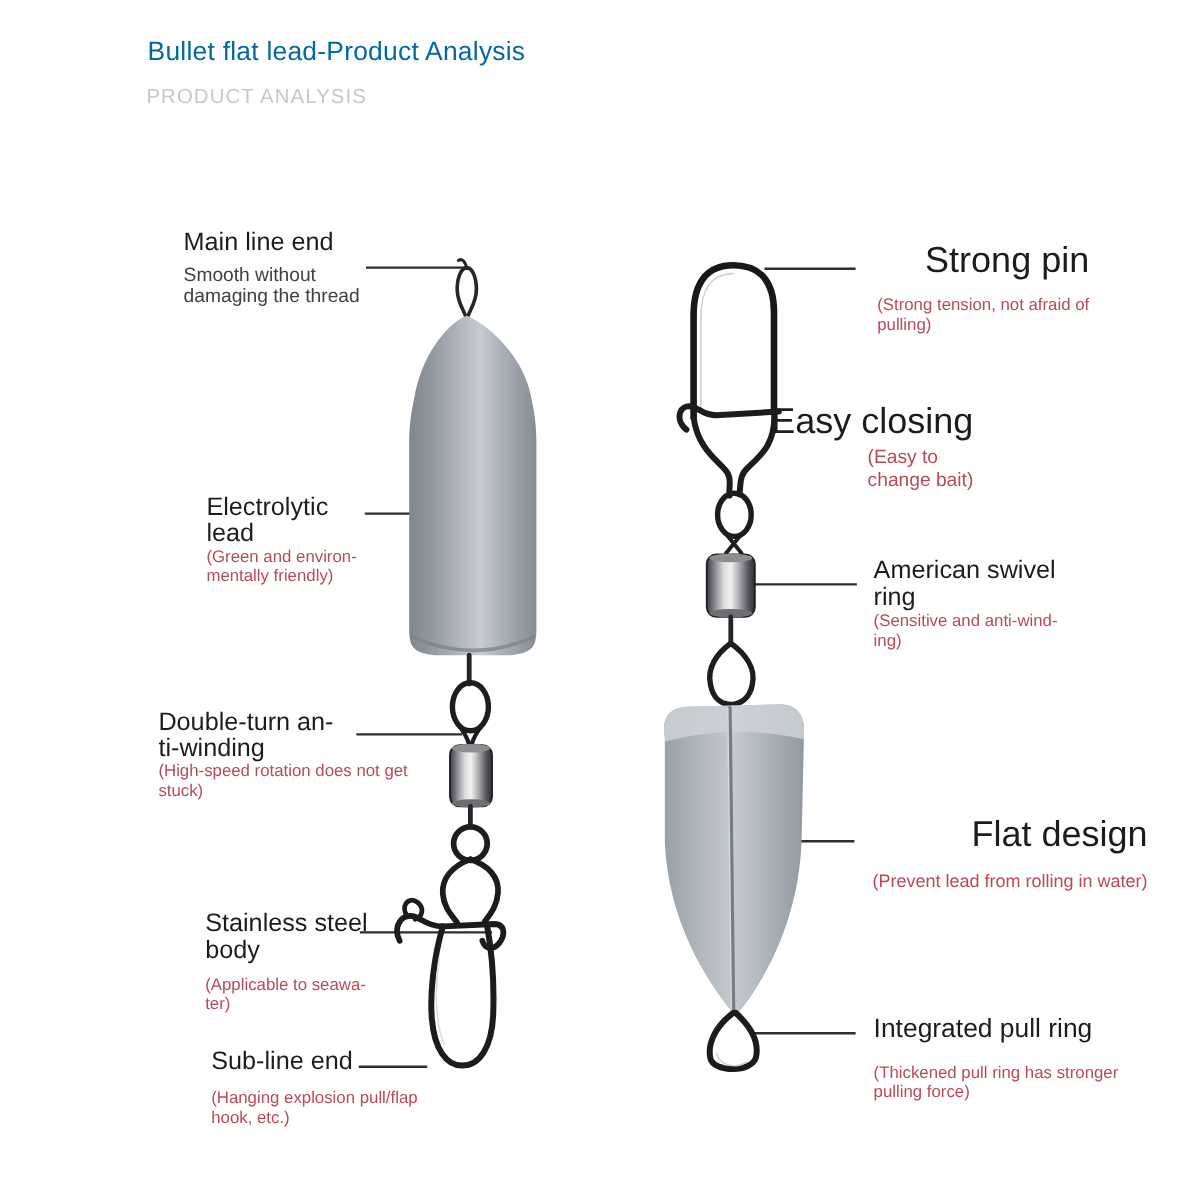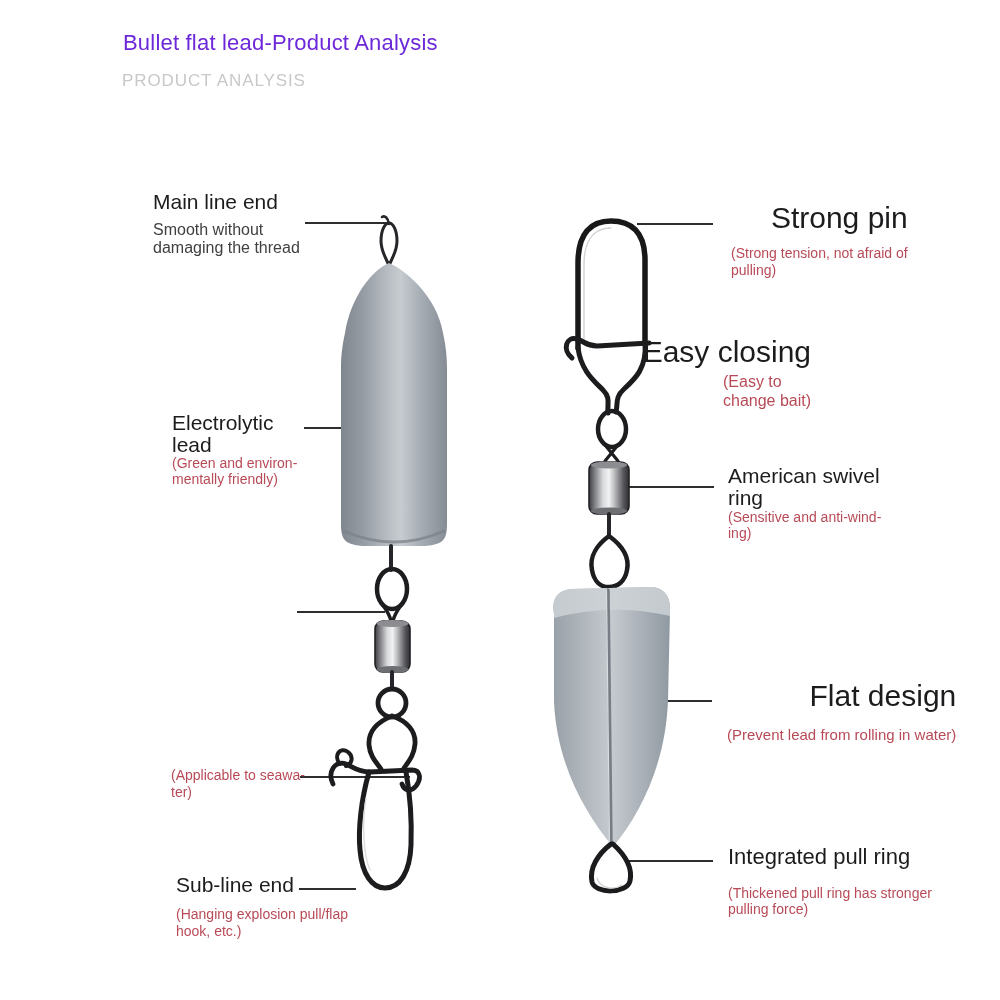--- a/index.html
+++ b/index.html
@@ -2,21 +2,21 @@
 <html><head>
 <meta charset="utf-8">
 <style>
   html,body{margin:0;padding:0;background:#fff;}
   .canvas{
     position:relative;width:1000px;height:1000px;background:#ffffff;
     font-family:"Liberation Sans",sans-serif;overflow:hidden;
   }
   .hdr-title{
     position:absolute;left:123px;top:30px;font-size:22px;letter-spacing:.2px;
-    color:#6d28d9;z-index:3;
+    color:#0369a1;z-index:3;
   }
   .hdr-sub{
     position:absolute;left:122px;top:71px;font-size:17px;letter-spacing:.9px;
     color:#c8c8c8;z-index:3;
   }
   svg.illo{position:absolute;left:0;top:0;z-index:1;}
   .ann{position:absolute;z-index:2;}
   .lbl{
     font-size:21px;line-height:1.07;color:#1c1c1e;white-space:pre-line;
   }
@@ -132,22 +132,30 @@
 damaging the thread</div>
   </div>
 
   <div class="ann" style="left:172px;top:412px">
     <div class="lbl">Electrolytic
 lead</div>
     <div class="note" style="margin-top:-2px">(Green and environ-
 mentally friendly)</div>
   </div>
 
+  <div class="ann" style="left:132px;top:591px">
+    <div class="lbl">Double-turn an-
+ti-winding</div>
+    <div class="note" style="margin-top:-2px">(High-speed rotation does not get
+stuck)</div>
+  </div>
 
   <div class="ann" style="left:171px;top:759px">
+    <div class="lbl">Stainless steel
+body</div>
     <div class="note" style="margin-top:8px">(Applicable to seawa-
 ter)</div>
   </div>
 
   <div class="ann" style="left:176px;top:874px">
     <div class="lbl">Sub-line end</div>
     <div class="note" style="margin-top:10px">(Hanging explosion pull/flap
 hook, etc.)</div>
   </div>
 

